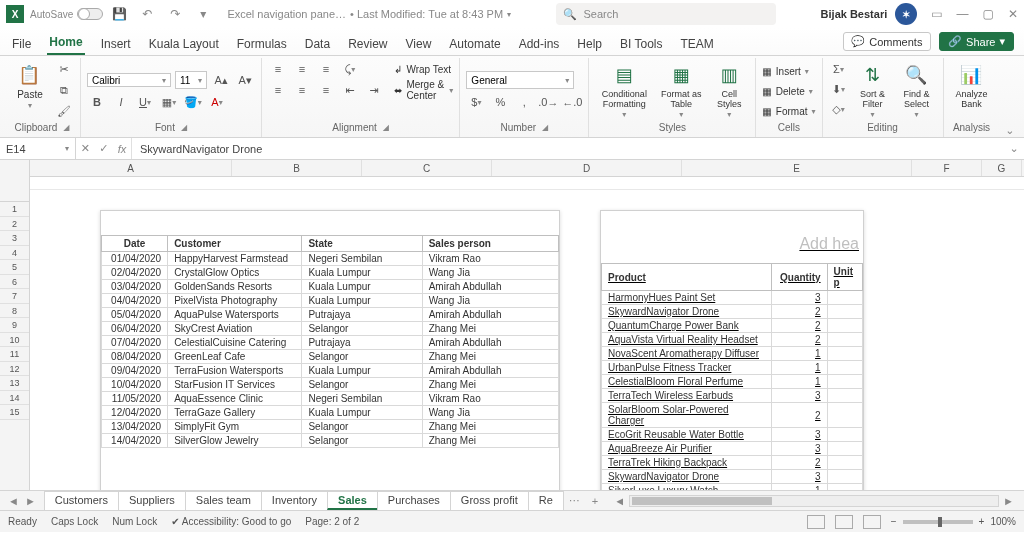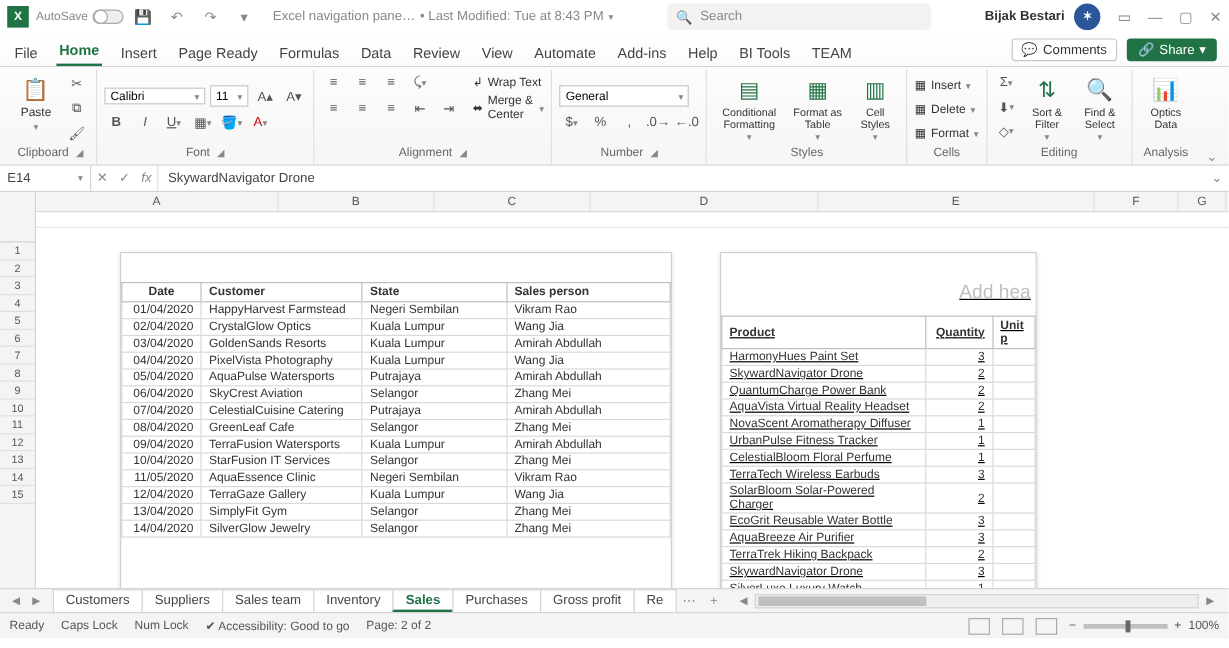--- a/index.html
+++ b/index.html
@@ -121,21 +121,21 @@
     <span>—</span>
     <span>▢</span>
     <span>✕</span>
   </div>
 </div>
 
 <div class="menutabs">
   <div class="menutab">File</div>
     <div class="menutab active">Home</div>
     <div class="menutab">Insert</div>
-    <div class="menutab">Page Ready</div>
+    <div class="menutab">Kuala Layout</div>
     <div class="menutab">Formulas</div>
     <div class="menutab">Data</div>
     <div class="menutab">Review</div>
     <div class="menutab">View</div>
     <div class="menutab">Automate</div>
     <div class="menutab">Add-ins</div>
     <div class="menutab">Help</div>
     <div class="menutab">BI Tools</div>
     <div class="menutab">TEAM</div>
   <div class="right">
@@ -306,21 +306,21 @@
     </div>
     <div class="lbl">
         <span>Editing</span>
       </div>
   </div>
 
   <div class="group" style="border-right:none">
     <div class="top">
       <div class="bigbtn" style="width:44px">
           <div class="ic">📊</div>
-          <span style="font-size:9px;line-height:10px;text-align:center;">Optics Data</span>
+          <span style="font-size:9px;line-height:10px;text-align:center;">Analyze Bank</span>
         </div>
     </div>
     <div class="lbl">
         <span>Analysis</span>
       </div>
   </div>
   <div style="width:24px;display:flex;align-items:flex-end;justify-content:center;color:#888;">⌄</div>
 </div>
 
 <div class="fbar">

